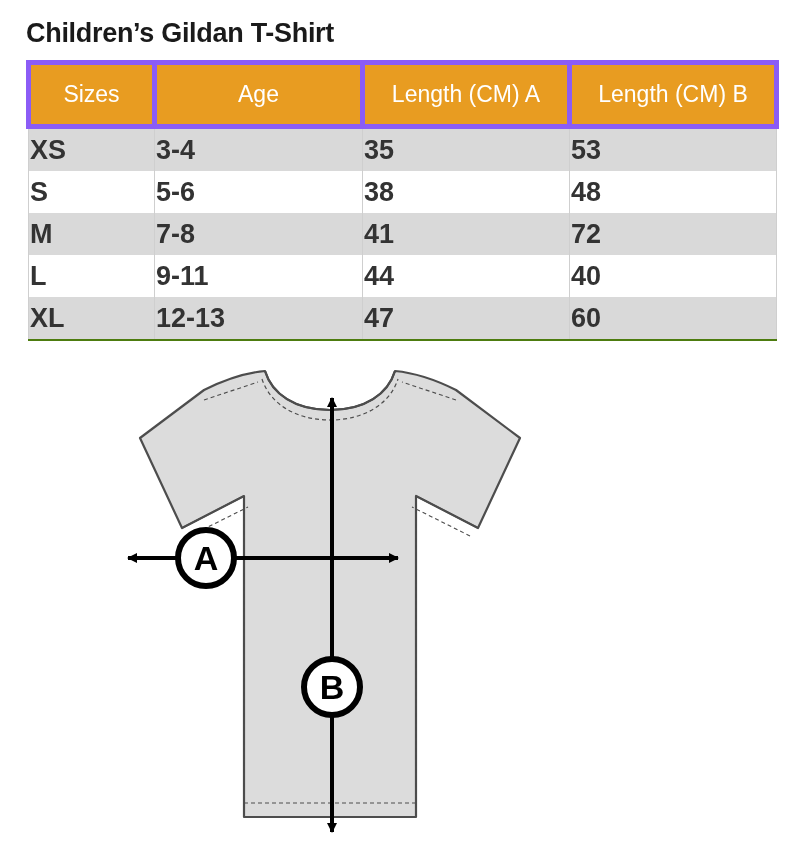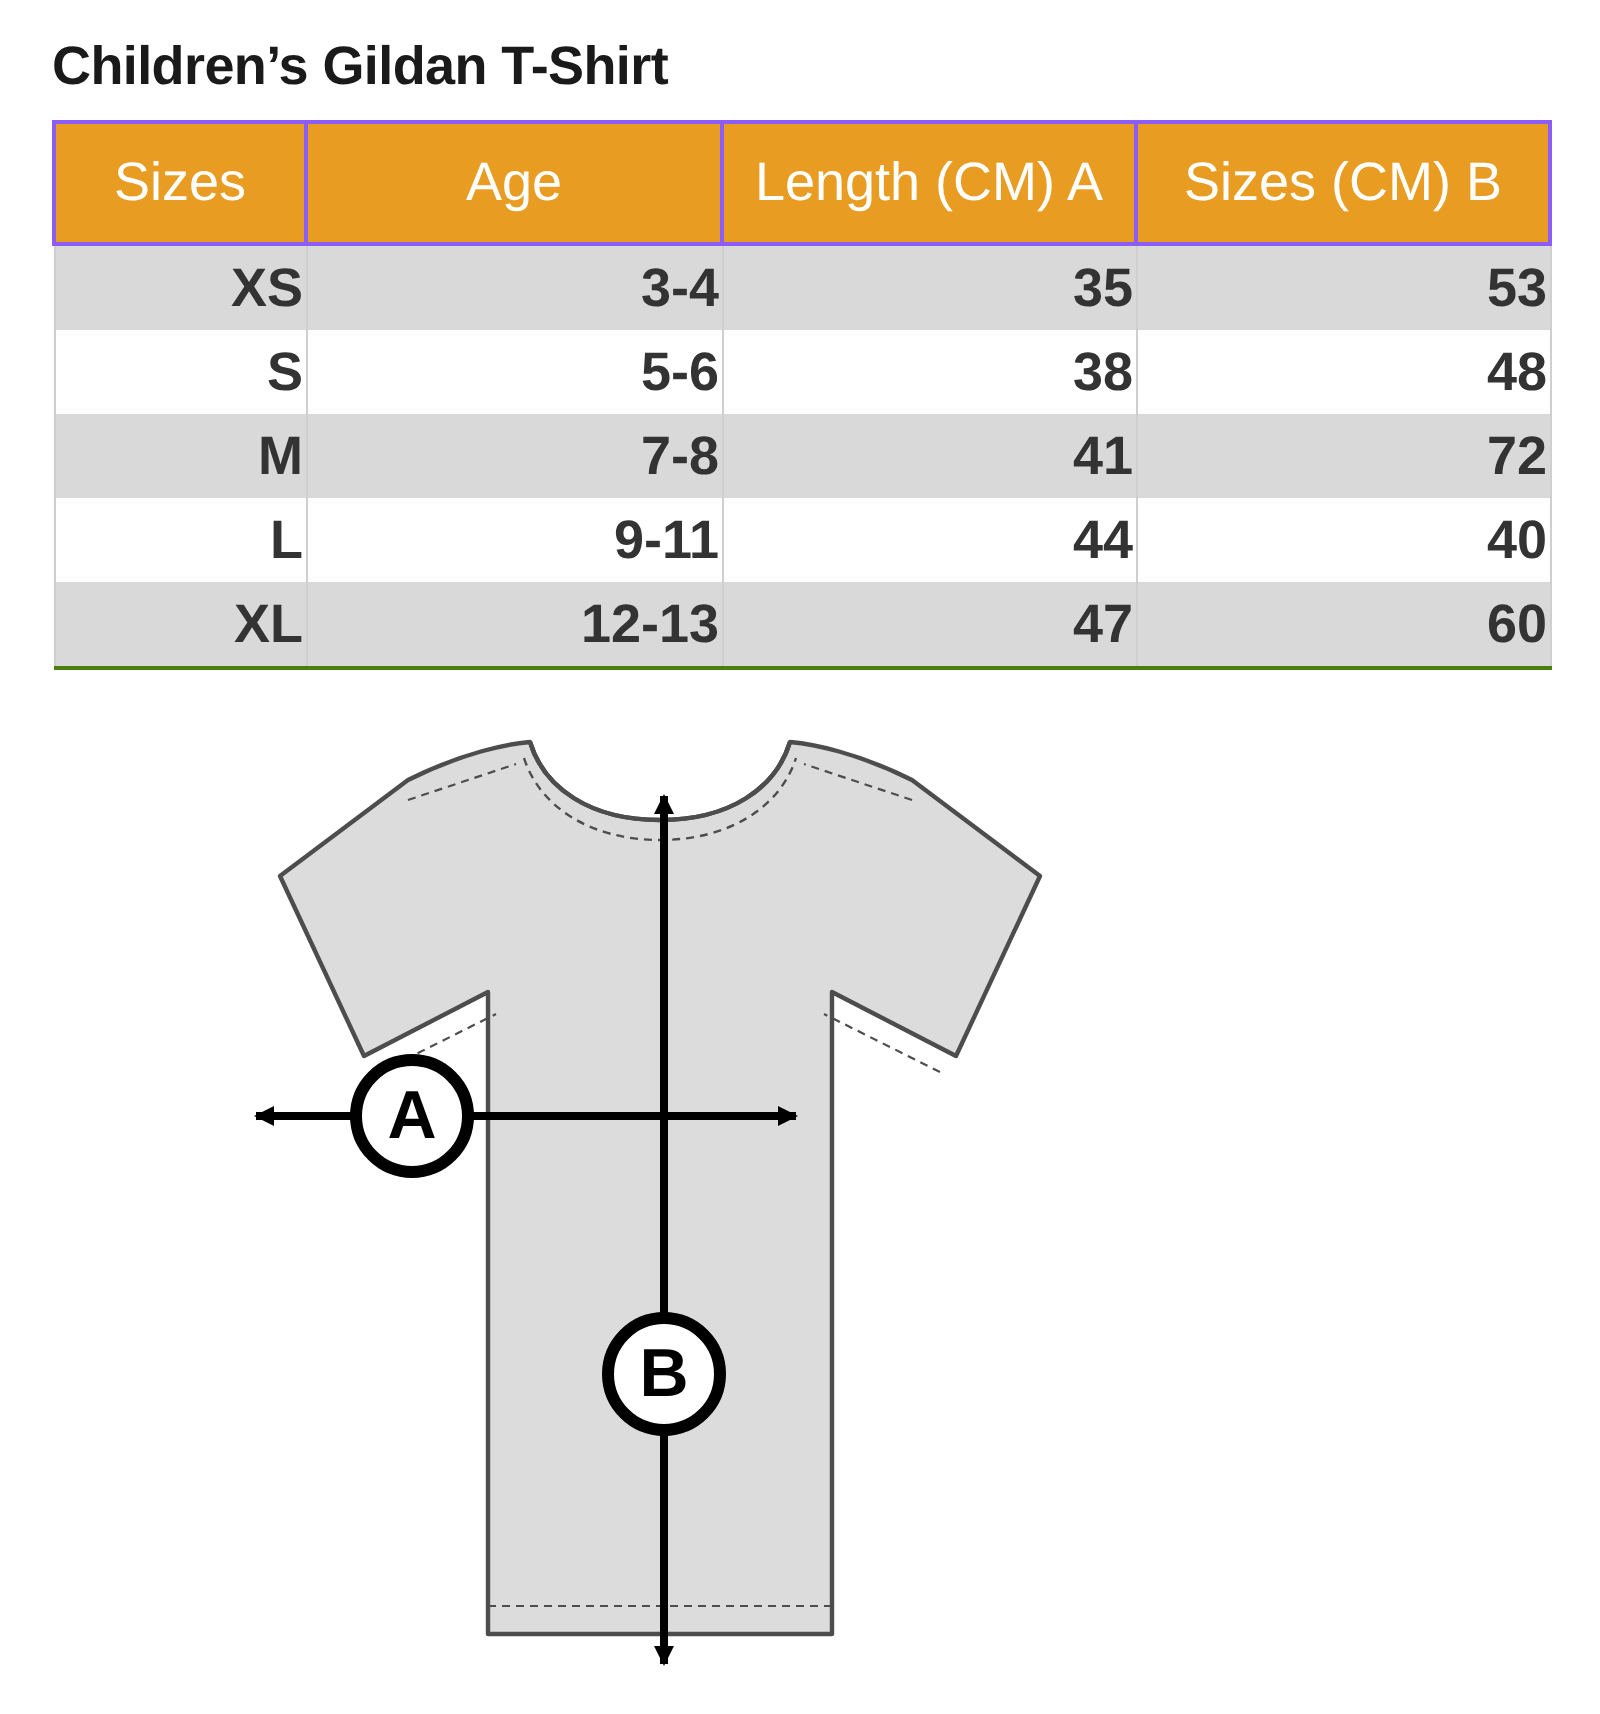--- a/index.html
+++ b/index.html
@@ -36,30 +36,30 @@
     left: 26px;
     top: 60px;
     width: 748px;
     border-collapse: collapse;
     table-layout: fixed;
   }
   .size-table th {
     background: #e89c21;
     color: #ffffff;
     font-weight: normal;
-    font-size: 27px;
+    font-size: 23px;
     height: 57px;
-    border: 2px solid #8b5cf6;
+    border: 5px solid #8b5cf6;
     text-align: center;
     vertical-align: middle;
   }
   .size-table td {
     font-size: 27px;
     font-weight: bold;
-    text-align: right;
+    text-align: left;
     vertical-align: middle;
     height: 40px;
     border-left: 1px solid #cfcfcf;
     border-right: 1px solid #cfcfcf;
     color: #333333;
   }
   .size-table tbody tr.odd td {
     background: #d9d9d9;
   }
   .size-table tbody tr.even td {
@@ -96,21 +96,21 @@
       <col class="col-sizes">
       <col class="col-age">
       <col class="col-width">
       <col class="col-length">
     </colgroup>
     <thead>
       <tr>
         <th>Sizes</th>
         <th>Age</th>
         <th>Length (CM) A</th>
-        <th>Sizes  (CM) B</th>
+        <th>Length  (CM) B</th>
       </tr>
     </thead>
     <tbody>
       <tr class="odd">
         <td>XS</td>
         <td>3-4</td>
         <td>35</td>
         <td>53</td>
       </tr>
       <tr class="even">

